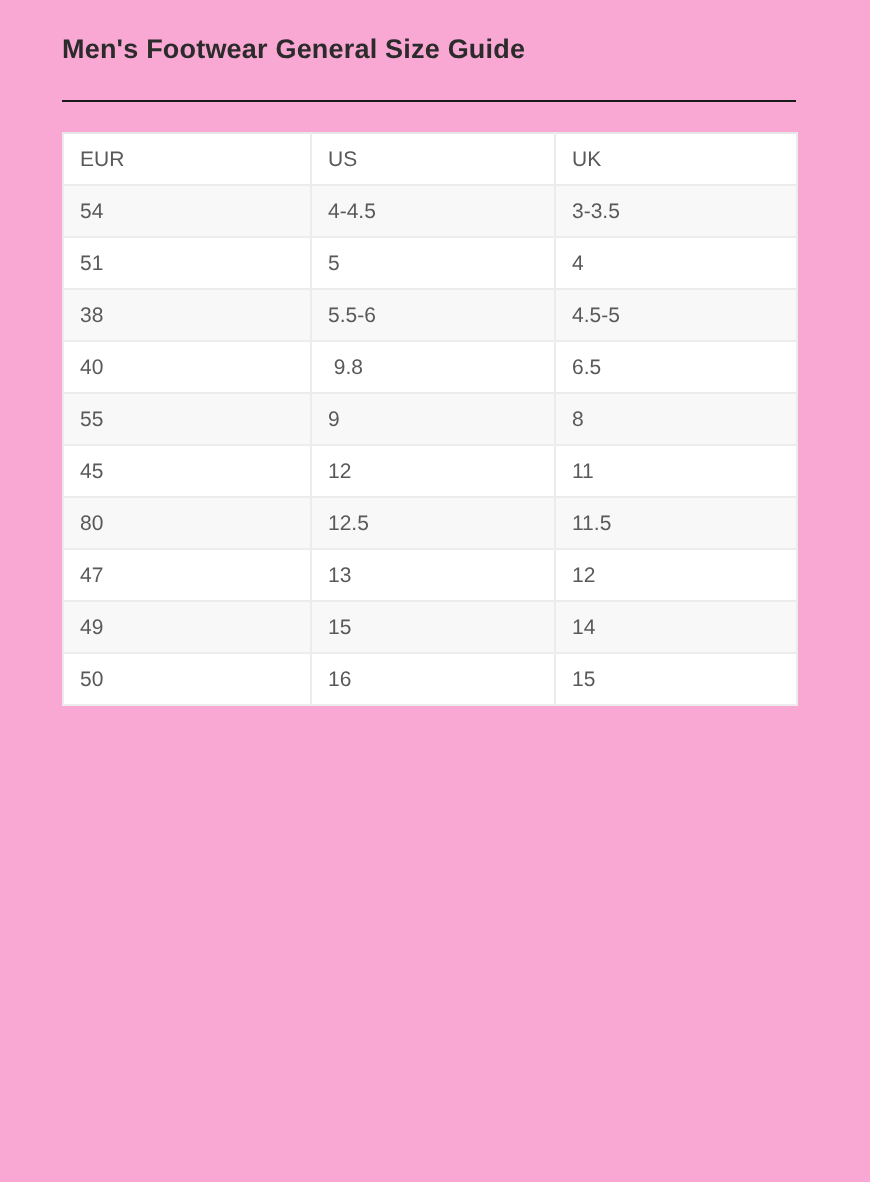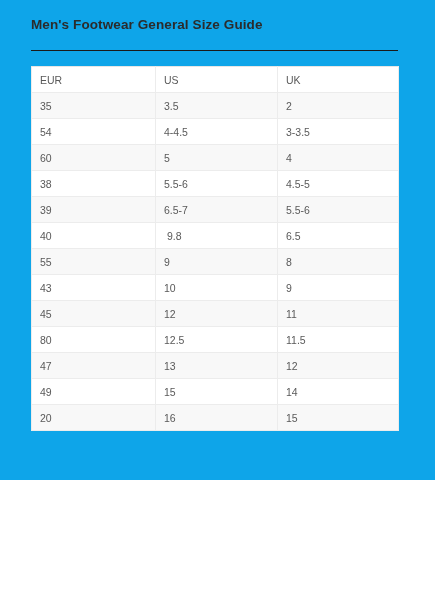--- a/index.html
+++ b/index.html
@@ -10,22 +10,22 @@
     width: 435px;
     height: 591px;
     background: #ffffff;
     font-family: "Liberation Sans", sans-serif;
     overflow: hidden;
   }
 
   .page {
     position: relative;
     width: 435px;
-    height: 480px;
-    background: #0ea5e9;
+    height: 591px;
+    background: #f9a8d4;
     box-sizing: border-box;
   }
 
   .title {
     position: absolute;
     left: 31px;
     top: 17px;
     font-size: 13.5px;
     font-weight: bold;
     color: #2b2b2b;
@@ -100,58 +100,43 @@
     </colgroup>
     <thead>
       <tr>
         <th>EUR</th>
         <th>US</th>
         <th>UK</th>
       </tr>
     </thead>
     <tbody id="table-body">
         <tr>
-          <td>35</td>
-          <td>3.5</td>
-          <td>2</td>
-        </tr>
-        <tr>
           <td>54</td>
           <td>4-4.5</td>
           <td>3-3.5</td>
         </tr>
         <tr>
-          <td>60</td>
+          <td>51</td>
           <td>5</td>
           <td>4</td>
         </tr>
         <tr>
           <td>38</td>
           <td>5.5-6</td>
           <td>4.5-5</td>
-        </tr>
-        <tr>
-          <td>39</td>
-          <td>6.5-7</td>
-          <td>5.5-6</td>
         </tr>
         <tr>
           <td>40</td>
           <td> 9.8</td>
           <td>6.5</td>
         </tr>
         <tr>
           <td>55</td>
           <td>9</td>
           <td>8</td>
-        </tr>
-        <tr>
-          <td>43</td>
-          <td>10</td>
-          <td>9</td>
         </tr>
         <tr>
           <td>45</td>
           <td>12</td>
           <td>11</td>
         </tr>
         <tr>
           <td>80</td>
           <td>12.5</td>
           <td>11.5</td>
@@ -160,20 +145,20 @@
           <td>47</td>
           <td>13</td>
           <td>12</td>
         </tr>
         <tr>
           <td>49</td>
           <td>15</td>
           <td>14</td>
         </tr>
         <tr>
-          <td>20</td>
+          <td>50</td>
           <td>16</td>
           <td>15</td>
         </tr>
       </tbody>
   </table>
 
 </div>
 
 </body></html>

